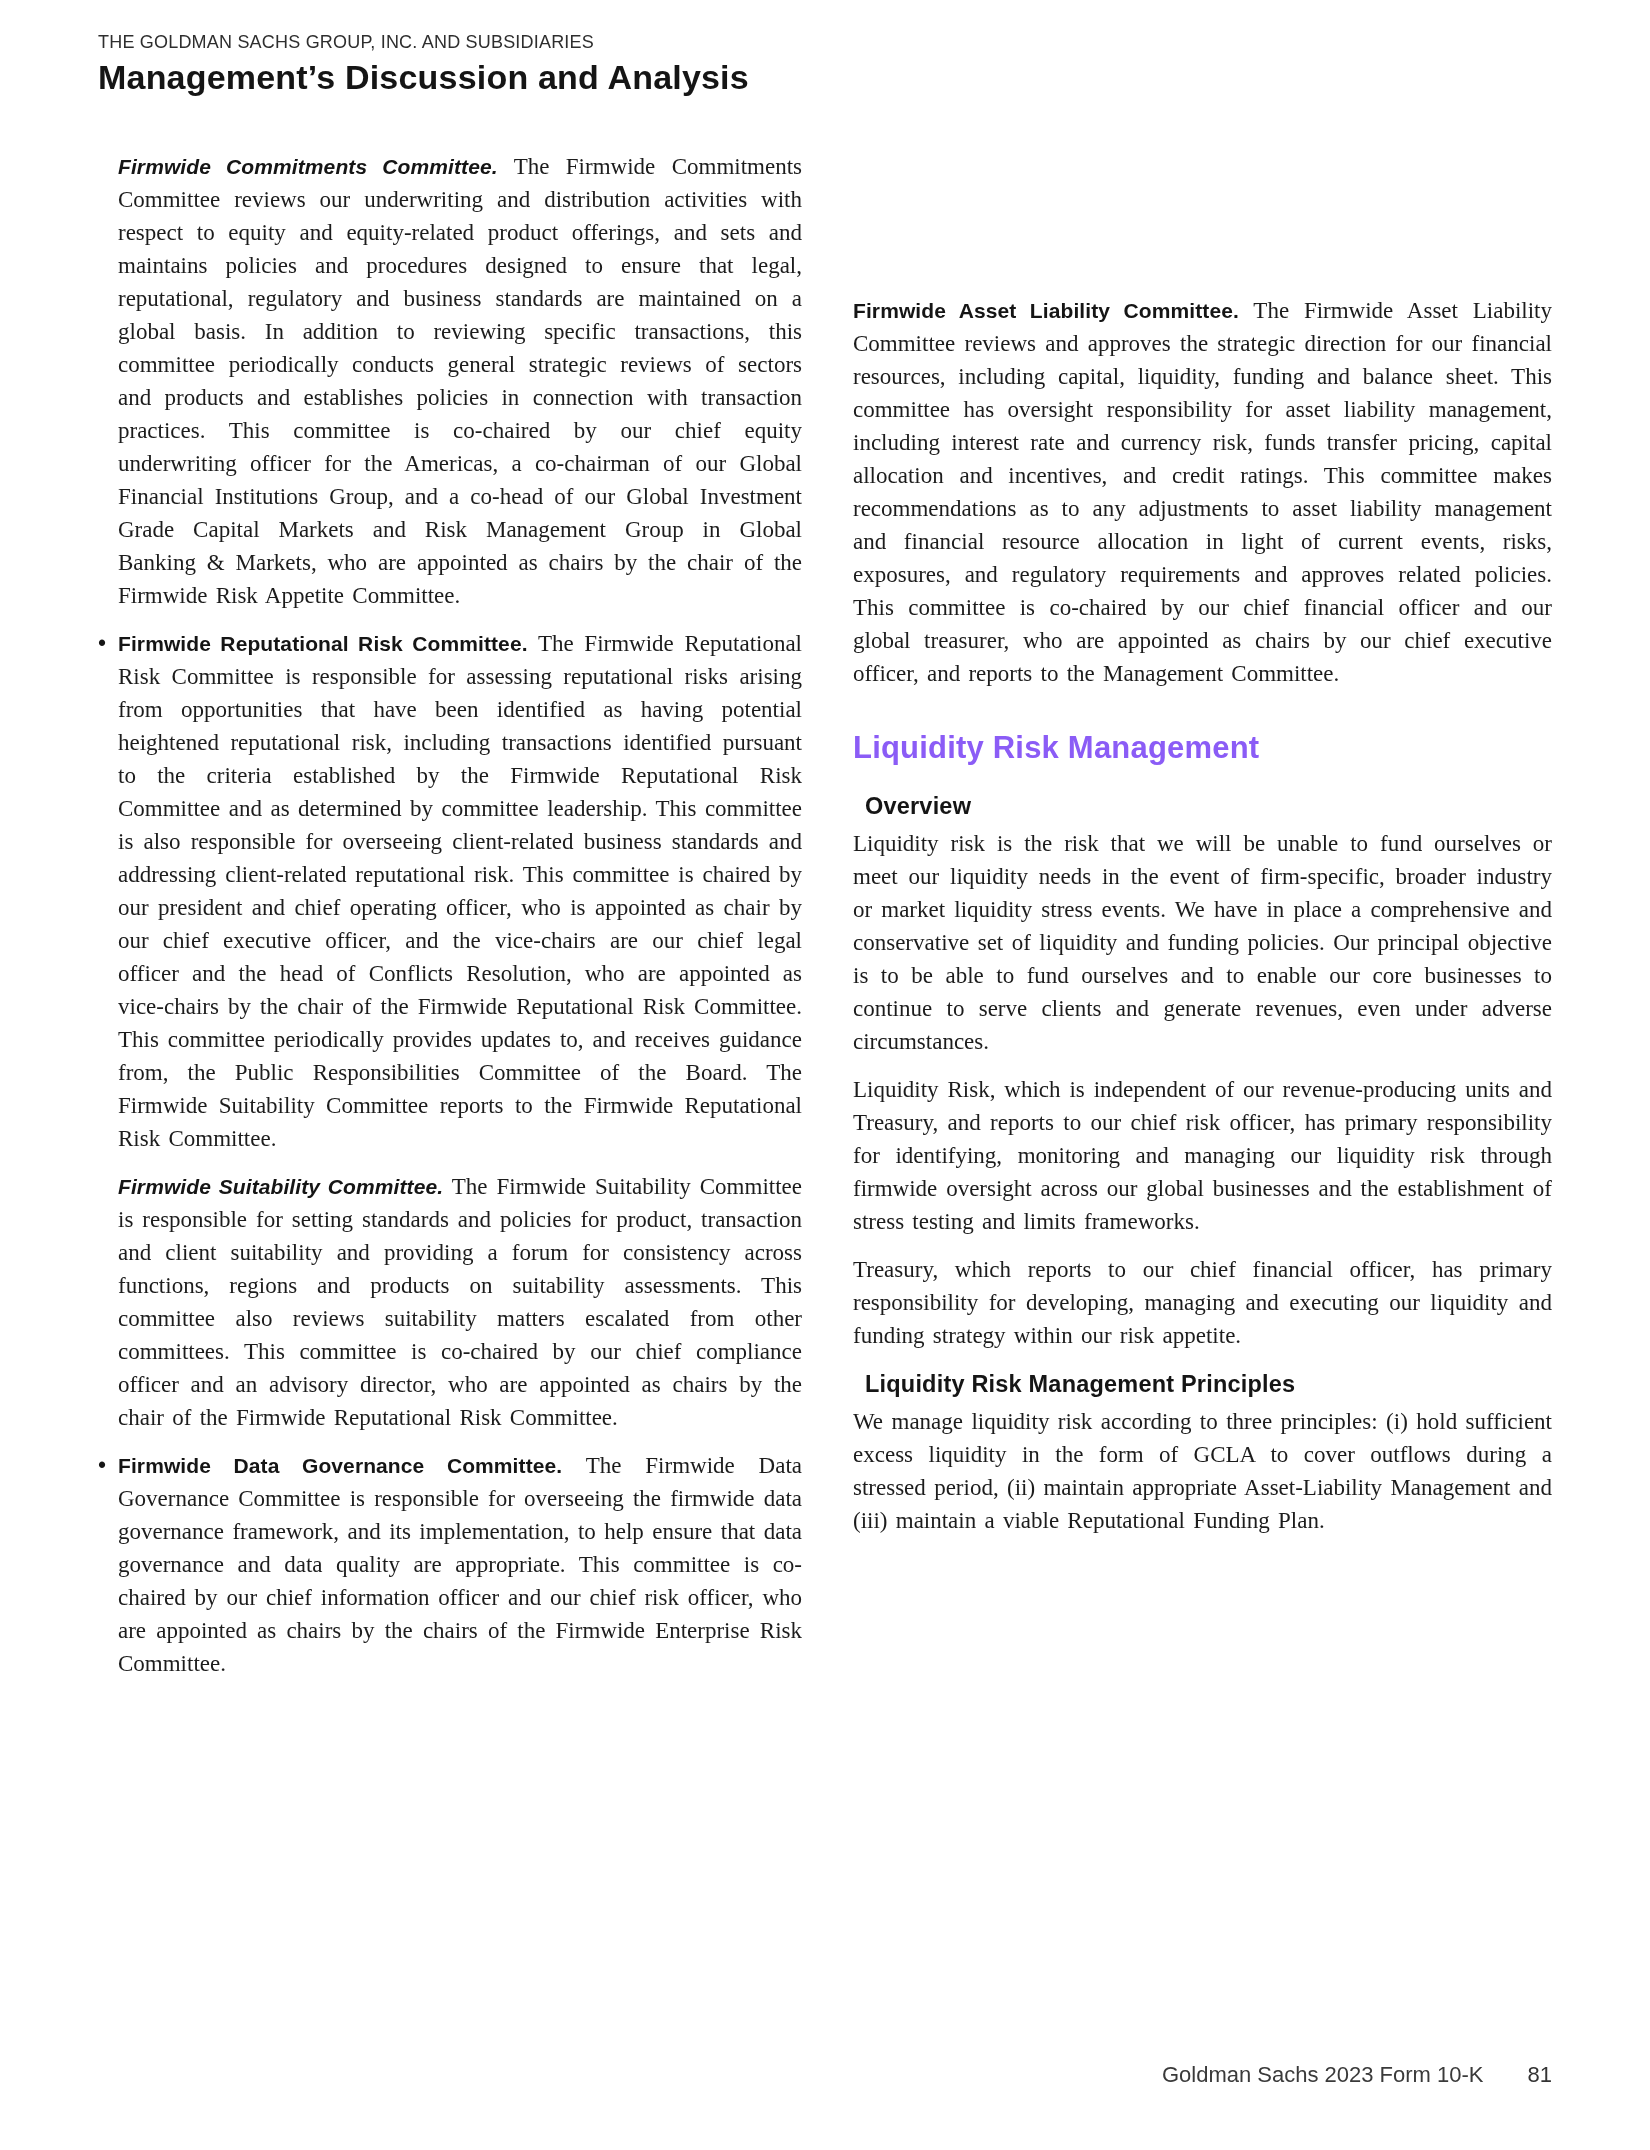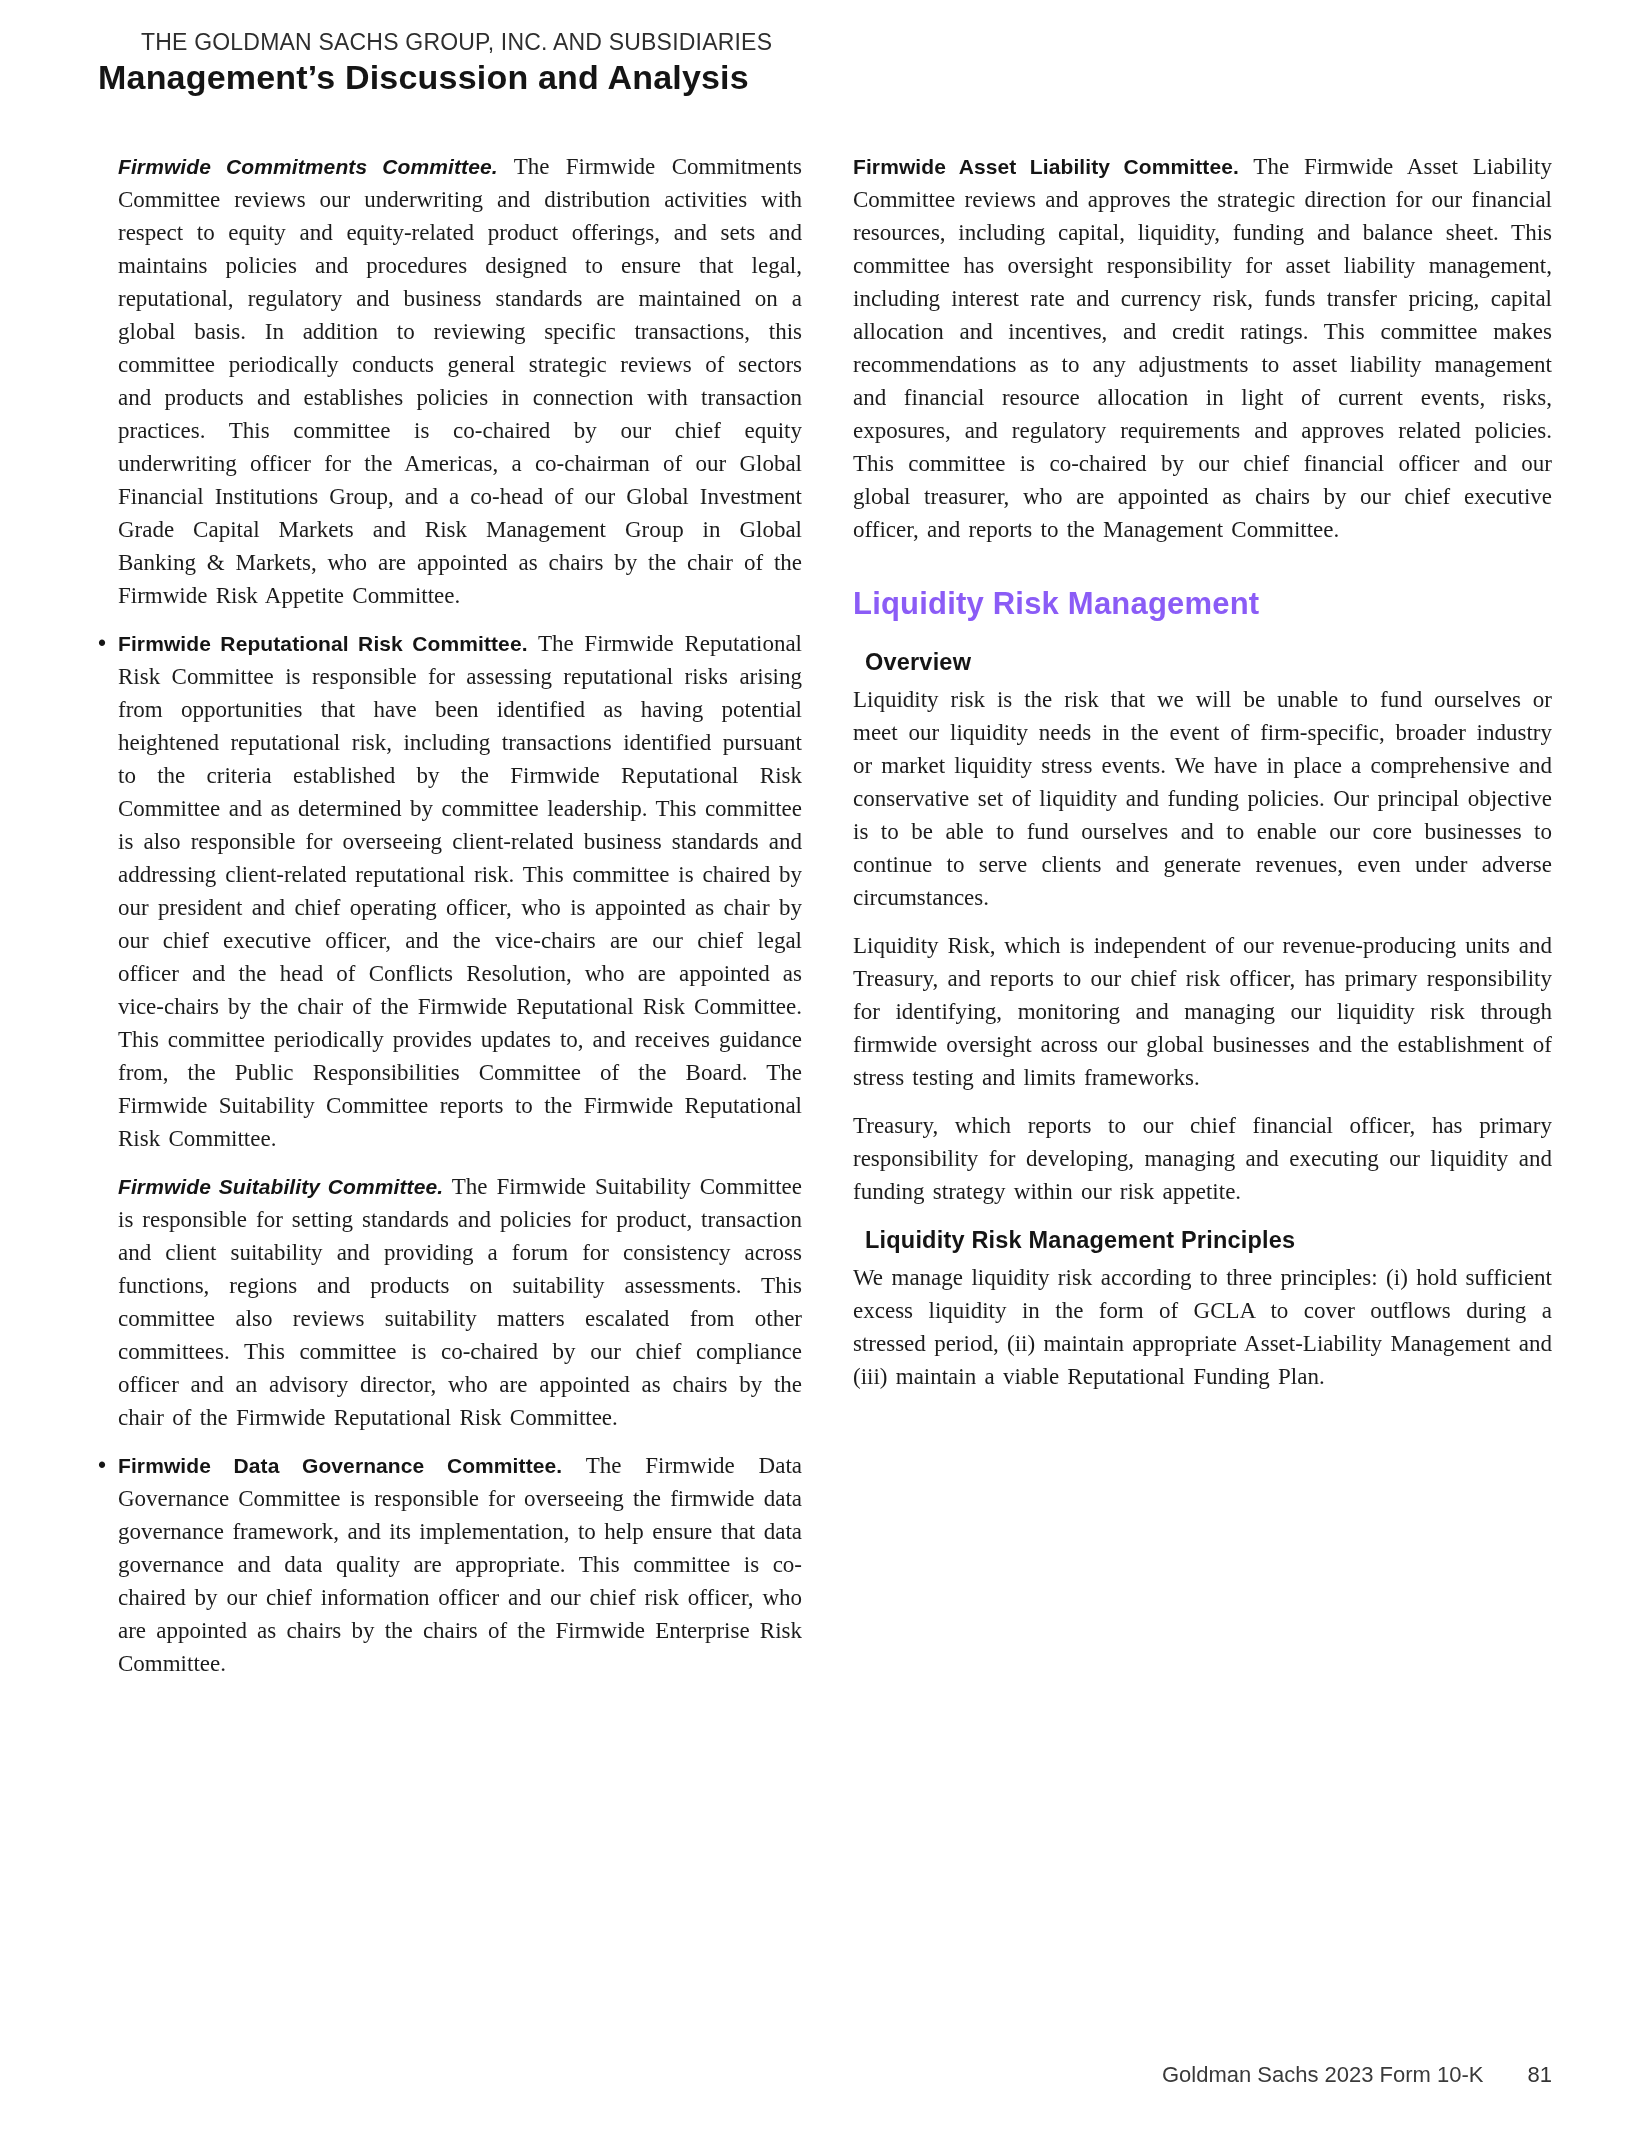--- a/index.html
+++ b/index.html
@@ -8,33 +8,33 @@
     width:1650px;height:2150px;
     background:#ffffff;
     font-family:"Liberation Serif", serif;
     color:#1c1c1c;
     overflow:hidden;
   }
   
   .page-header{position:absolute;left:98px;top:28px;width:1454px;}
   .company-name{
     font-family:"Liberation Sans", sans-serif;
-    font-size:23px;line-height:28px;
-    color:#2e2e2e;letter-spacing:.2px;margin-left:43px;
+    font-size:18px;line-height:28px;
+    color:#2e2e2e;letter-spacing:.2px;
   }
   .page-title{
     font-family:"Liberation Sans", sans-serif;
     font-size:34px;line-height:40px;
     font-weight:bold;color:#151515;
     margin:1px 0 0 0;letter-spacing:.2px;
   }
   
   .columns{
     position:absolute;left:98px;top:150px;width:1454px;
-    display:flex;gap:51px;align-items:flex-start;
+    display:flex;gap:51px;align-items:center;
   }
   .col{font-size:23px;line-height:33px;text-align:justify;word-spacing:2.5px;}
   .col-left{width:704px;}
   .col-right{width:699px;}
   .para{margin:0 0 15px 0;}
   .col-left .para{padding-left:20px;position:relative;}
   .marker{
     position:absolute;left:0;top:0;
     font-family:"Liberation Sans", sans-serif;
     font-size:23px;color:#151515;

